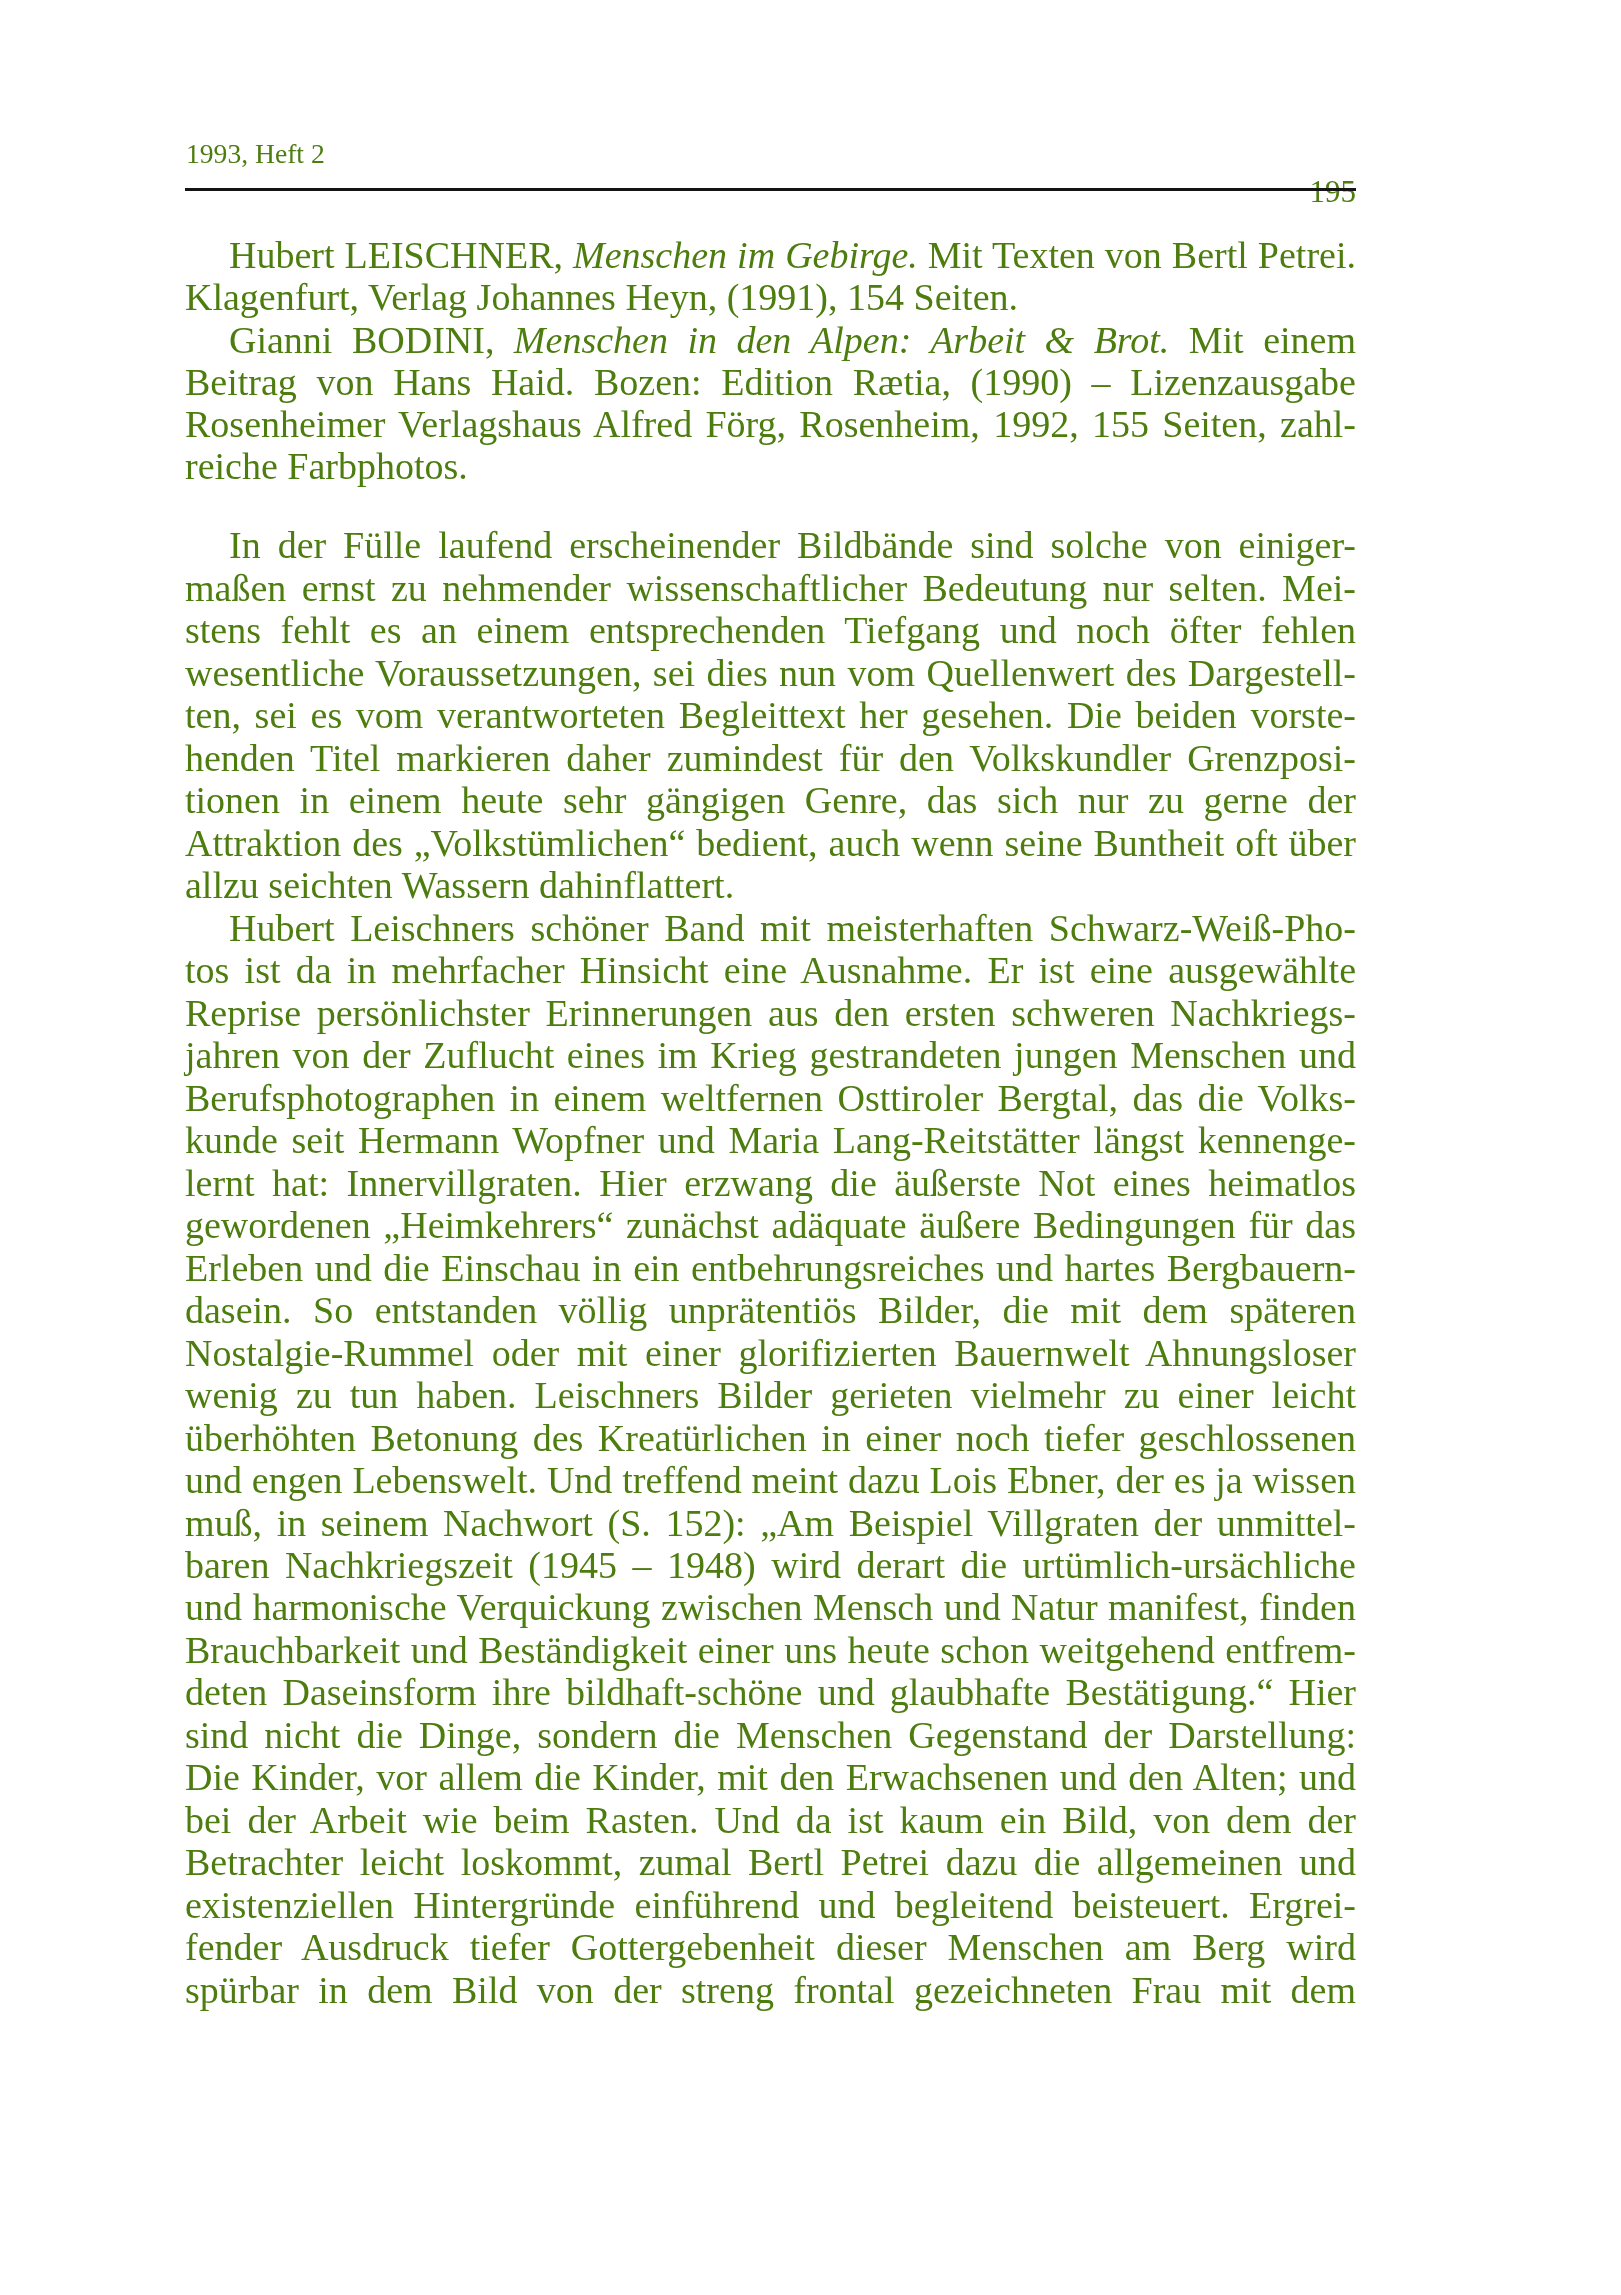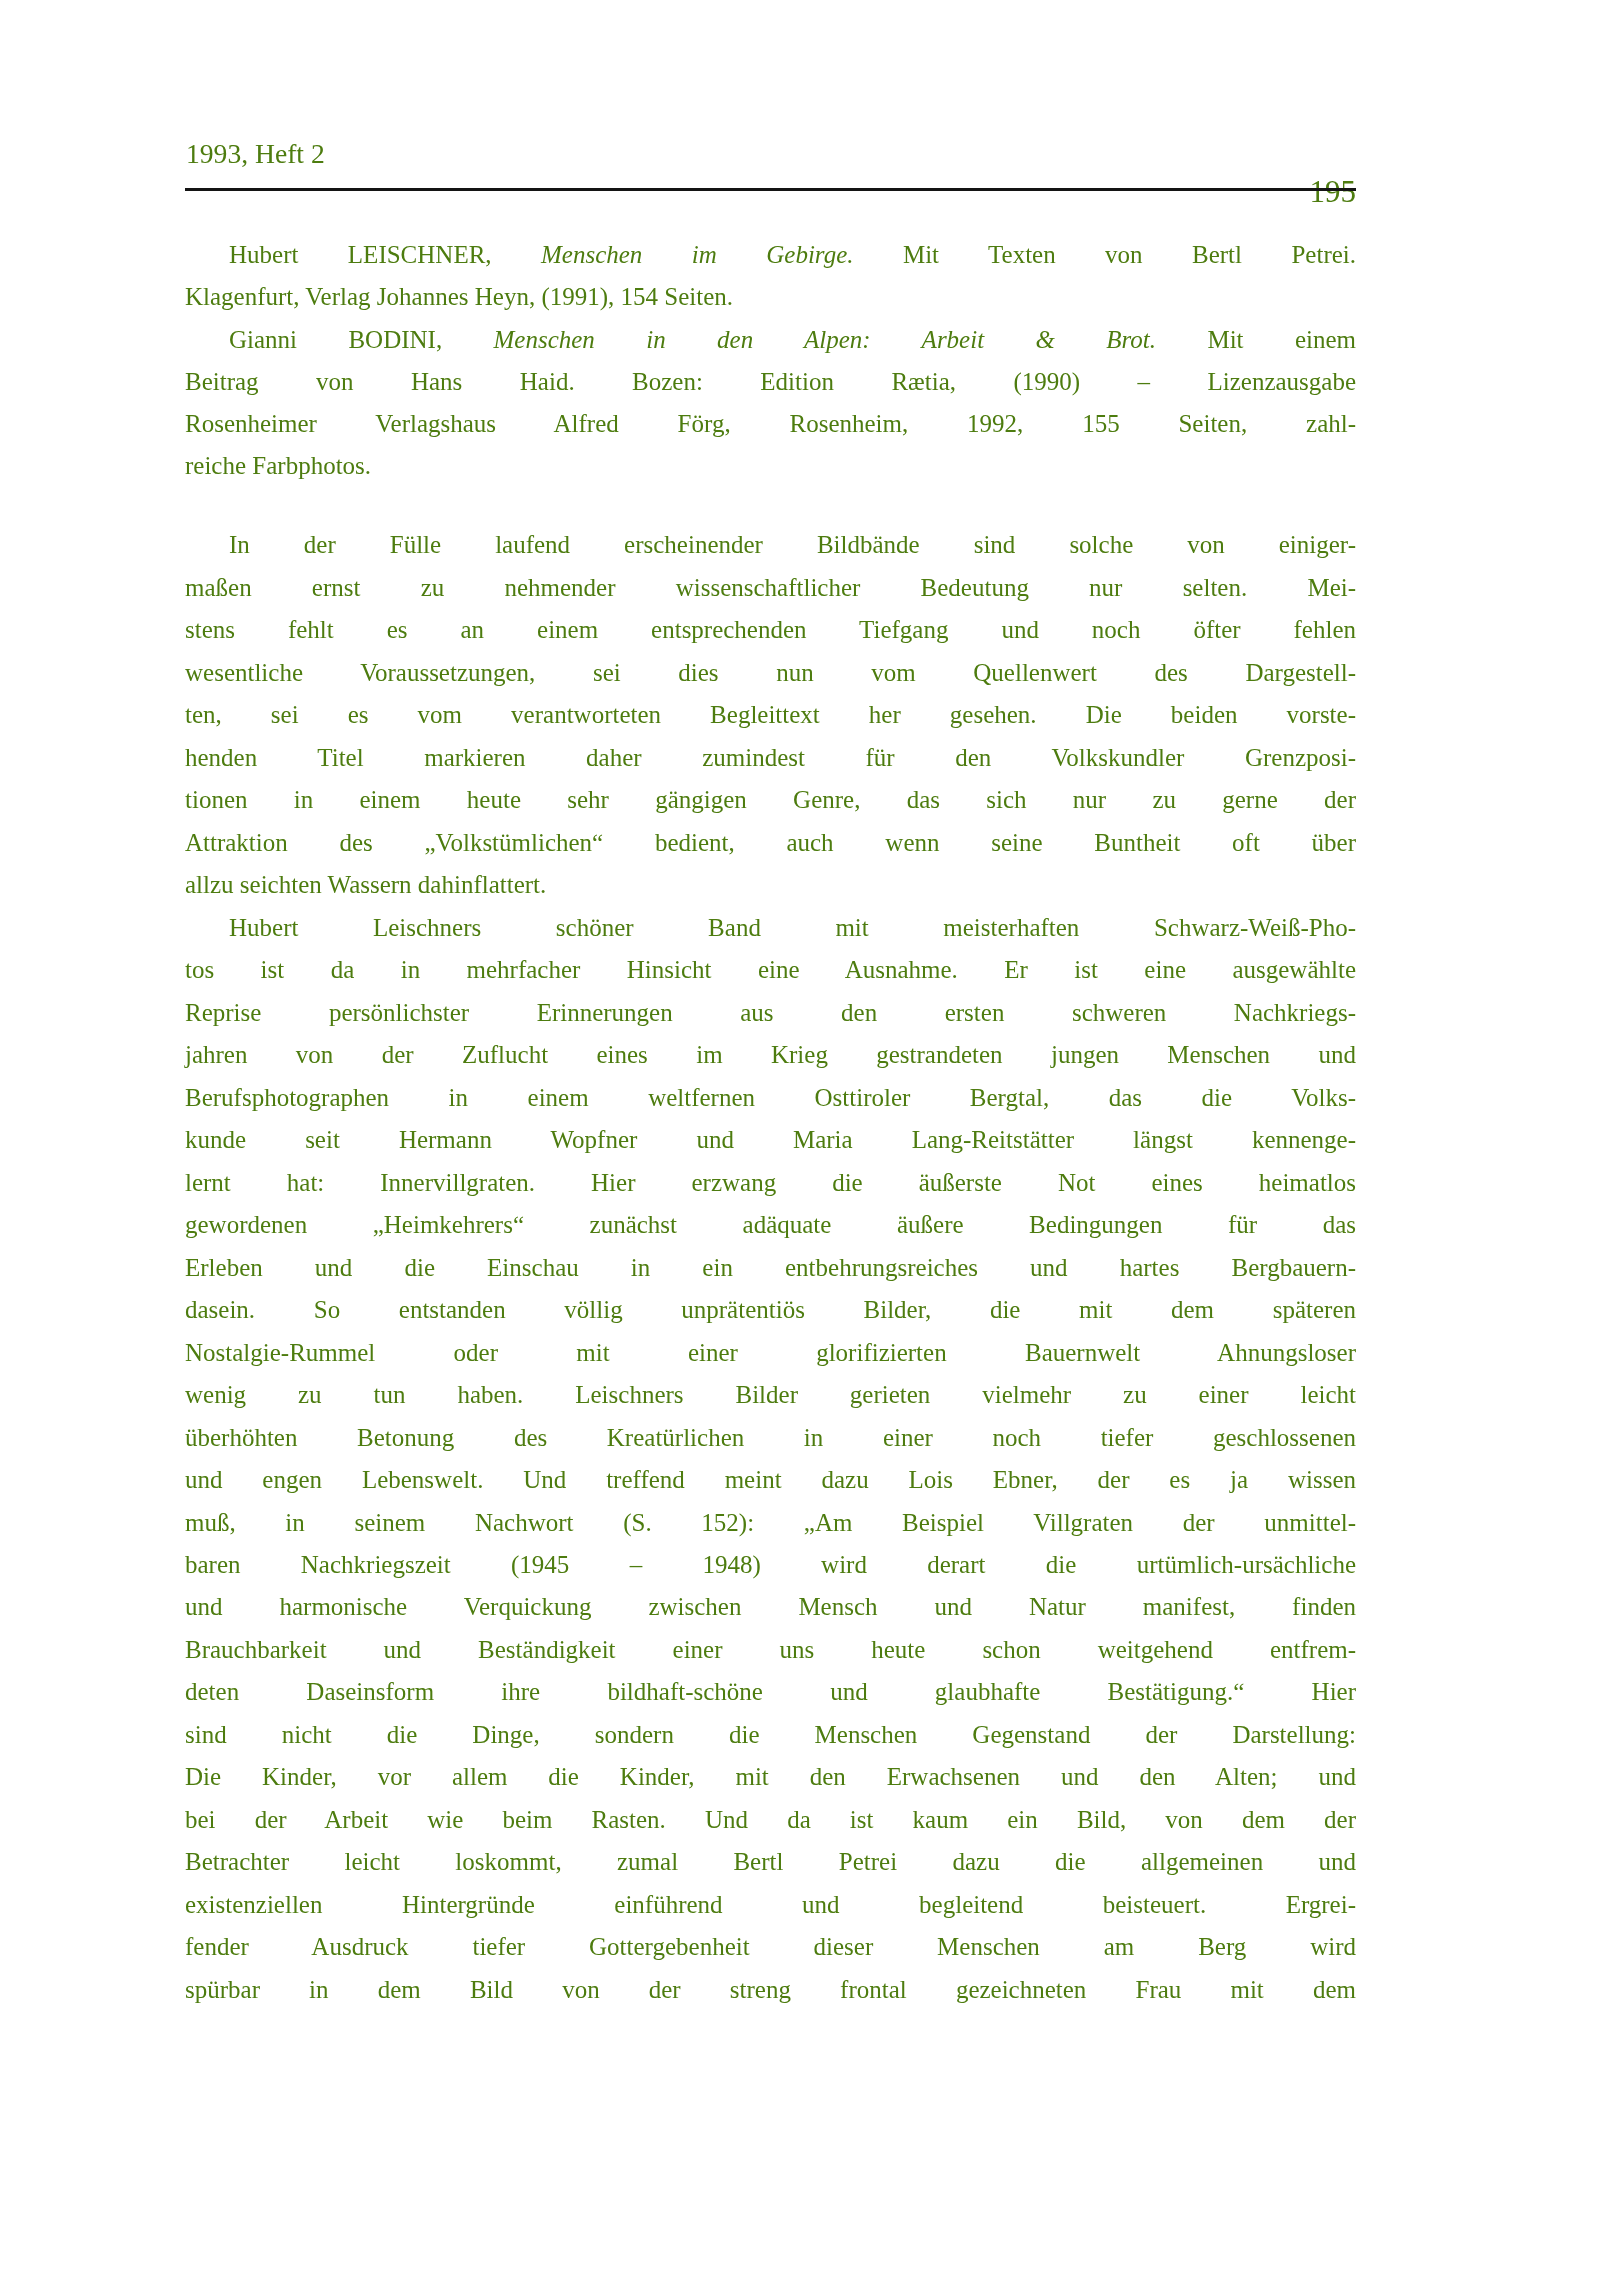--- a/index.html
+++ b/index.html
@@ -4,21 +4,21 @@
 <style>
   html, body { margin: 0; padding: 0; background: #ffffff; }
   body { width: 1621px; height: 2295px; position: relative; overflow: hidden; }
   .page { position: absolute; left: 0; top: 0; width: 1621px; height: 2295px; background: #fff; color: #4d7c0f;
           font-family: "Liberation Serif", "DejaVu Serif", serif; }
   .hdr { position: absolute; top: 136px; font-size: 27.6px; line-height: 36px; white-space: nowrap; }
   .hdr-left { left: 186px; }
   .hdr-center { left: 0; width: 1540px; text-align: center; }
   .hdr-right { right: 265px; top: 131px; font-size: 31px; line-height: 41px; margin-top: 40px; }
   .rule { position: absolute; left: 185px; top: 188px; width: 1171px; height: 3.2px; background: #141414; }
-  .line { position: absolute; left: 185px; width: 1171px; font-size: 25px; line-height: 42px; height: 42px;
+  .line { position: absolute; left: 185px; width: 1171px; font-size: 38px; line-height: 42px; height: 42px;
           white-space: nowrap; text-align: justify; text-align-last: justify; overflow: visible; }
   .line.indent { left: 229px; width: 1127px; }
   .line.last { text-align-last: left; }
   .line i { font-style: italic; }
 </style>
 </head>
 <body>
 
 <div class="page">
   <div class="hdr hdr-left">1993, Heft 2</div>

